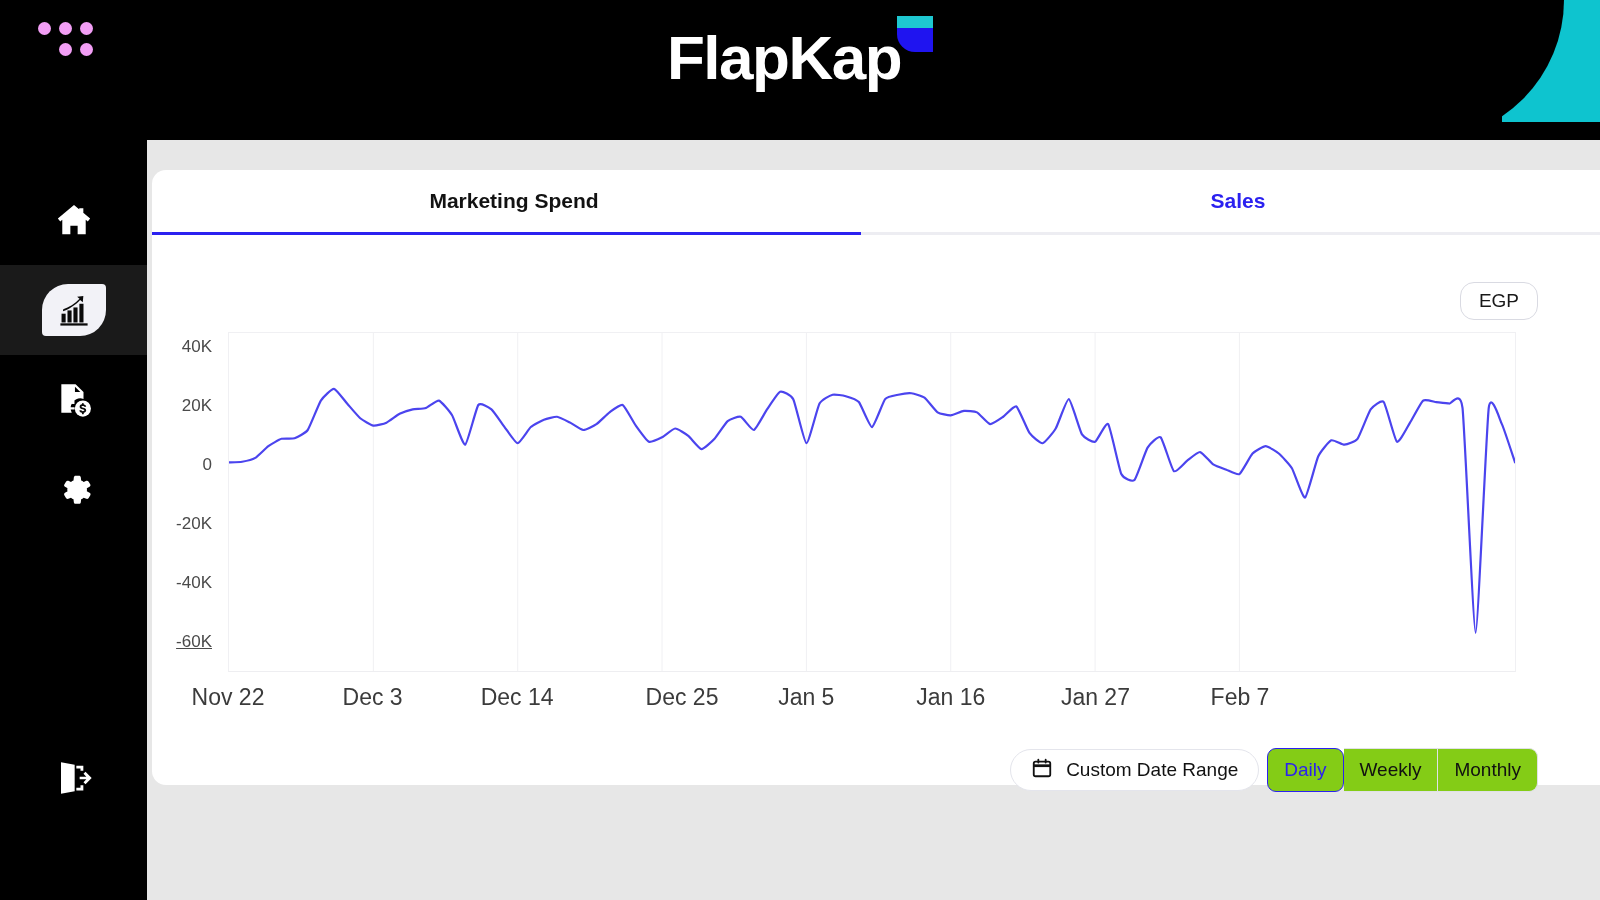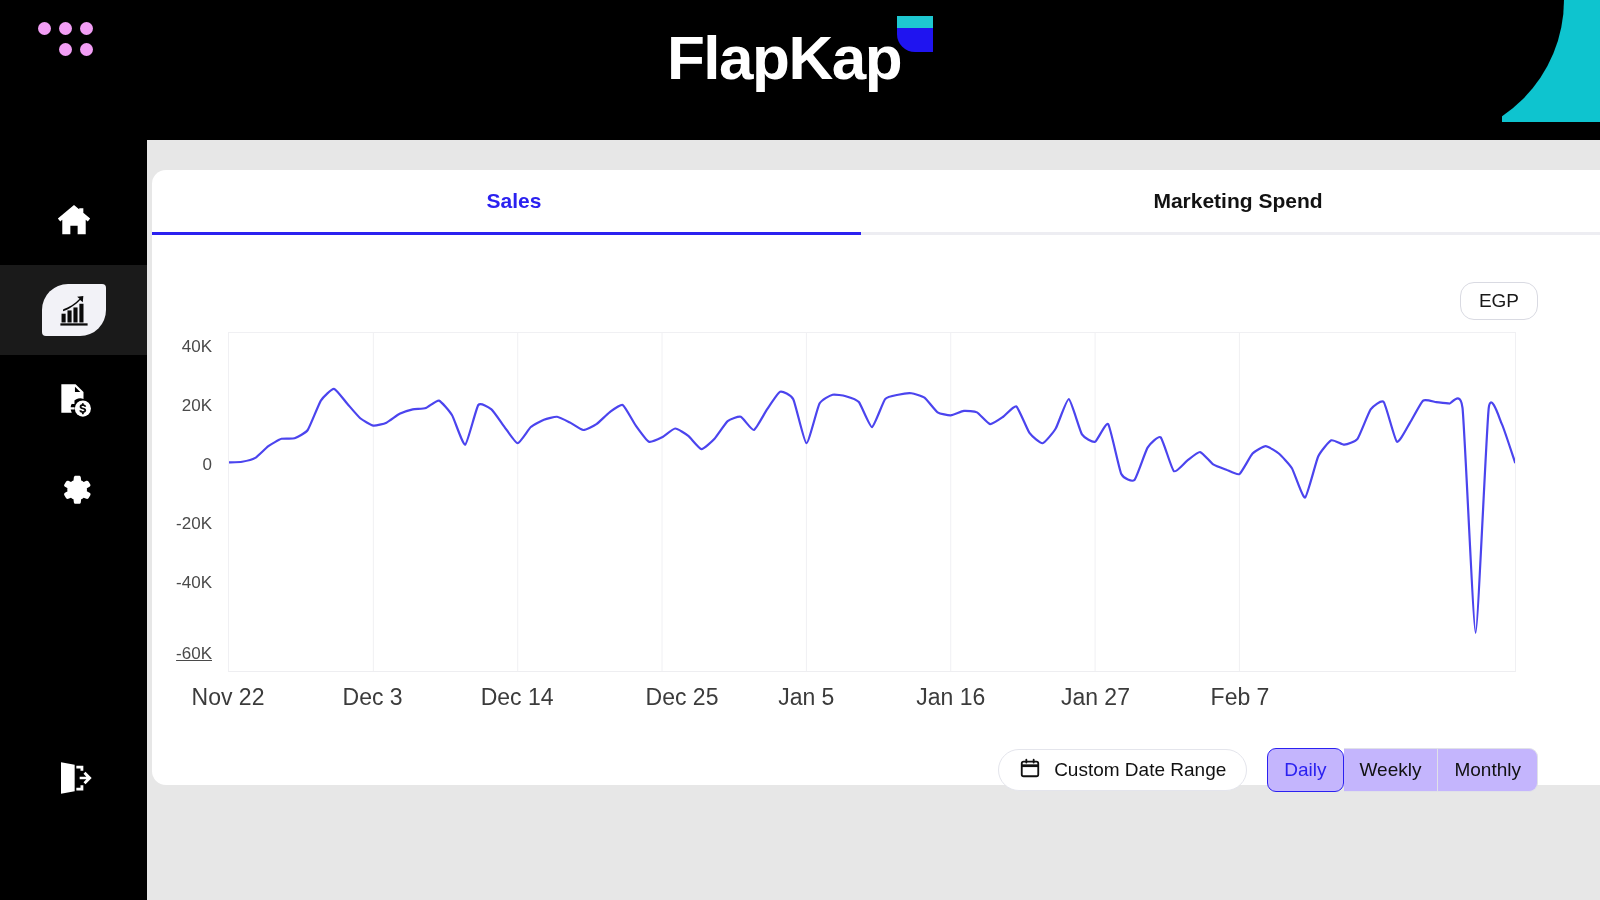--- a/index.html
+++ b/index.html
@@ -151,36 +151,36 @@
   }
   .xlabels div{
     position:absolute; transform:translateX(-50%);
     font-size:23px; color:#3b3b3b; white-space:nowrap;
   }
 
   
   .controls{
     position:absolute; left:0; top:570px; width:1448px; height:60px;
     display:flex; justify-content:flex-end; align-items:center;
-    padding-right:62px; gap:20px;
+    padding-right:62px; gap:8px;
   }
   .date-btn{
     display:flex; align-items:center; gap:13px;
     height:42px; padding:0 20px;
     border:1.5px solid #e4e5ec; border-radius:21px; background:#fff;
     font-size:19px; color:#111; cursor:pointer;
   }
   .seg{
     display:flex; height:44px; border-radius:9px; overflow:visible;
   }
   .seg-btn{
     display:flex; align-items:center; justify-content:center;
     height:44px; padding:0 16px;
     border:1.5px solid #e0e1e8; border-left-width:0;
-    background:#c4b5fd; font-size:19px; color:#111; cursor:pointer;
+    background:#84cc16; font-size:19px; color:#111; cursor:pointer;
     position:relative;
   }
   .seg-btn:first-child{ border-left-width:1.5px; border-radius:9px 0 0 9px; }
   .seg-btn:last-child{ border-radius:0 9px 9px 0; }
   .seg-btn.active{
     color:#2b21f0; border:1.8px solid #2b21f0; border-radius:9px; z-index:2;
   }
 </style>
 </head>
 <body>
@@ -267,37 +267,37 @@
           <path d="M15.4 11.2h4.0l-1.7-1.7 1.2-1.2 3.7 3.7-3.7 3.7-1.2-1.2 1.7-1.7h-4.0v-1.6z"></path>
         </svg>
       </span>
     </div>
   </div>
 
   <div class="stage">
     <div class="card">
 
       <div class="tabs">
+        <div class="tab">Marketing Spend</div>
         <div class="tab active">Sales</div>
-        <div class="tab">Marketing Spend</div>
         <div class="tabs-rule">
             <span></span>
           </div>
       </div>
 
       <div class="currency">EGP</div>
 
       <div class="chart-wrap">
         <div class="ylabels">
             <div style="top: 14.7826px;">40K</div>
             <div style="top: 73.913px;">20K</div>
             <div style="top: 133.043px;">0</div>
             <div style="top: 192.174px;">-20K</div>
             <div style="top: 251.304px;">-40K</div>
-            <div style="top: 322px; text-decoration: underline;">-60K</div>
+            <div style="top: 310px; text-decoration: underline;">-60K</div>
           </div>
         <div class="plot">
           <svg id="chart-svg" viewBox="0 0 1288 340" preserveAspectRatio="none">
             <g id="vgrid">
                 <line x1="144.57142857142858" x2="144.57142857142858" y1="0" y2="340" stroke="#f0f0f3" stroke-width="1" vector-effect="non-scaling-stroke"></line>
                 <line x1="289.14285714285717" x2="289.14285714285717" y1="0" y2="340" stroke="#f0f0f3" stroke-width="1" vector-effect="non-scaling-stroke"></line>
                 <line x1="433.7142857142857" x2="433.7142857142857" y1="0" y2="340" stroke="#f0f0f3" stroke-width="1" vector-effect="non-scaling-stroke"></line>
                 <line x1="578.2857142857143" x2="578.2857142857143" y1="0" y2="340" stroke="#f0f0f3" stroke-width="1" vector-effect="non-scaling-stroke"></line>
                 <line x1="722.8571428571428" x2="722.8571428571428" y1="0" y2="340" stroke="#f0f0f3" stroke-width="1" vector-effect="non-scaling-stroke"></line>
                 <line x1="867.4285714285714" x2="867.4285714285714" y1="0" y2="340" stroke="#f0f0f3" stroke-width="1" vector-effect="non-scaling-stroke"></line>

